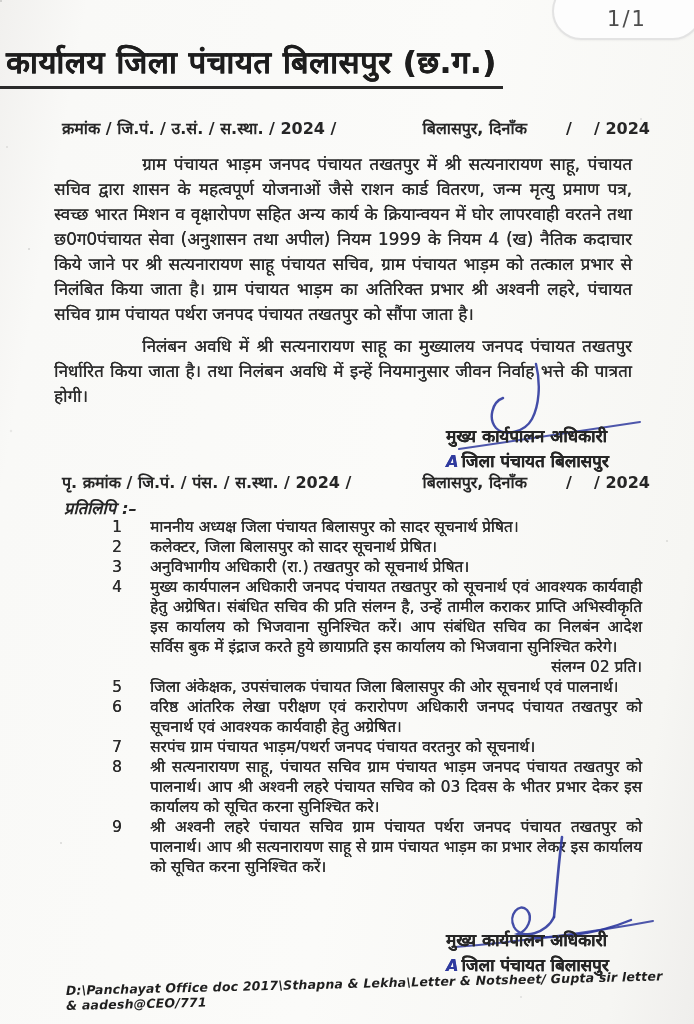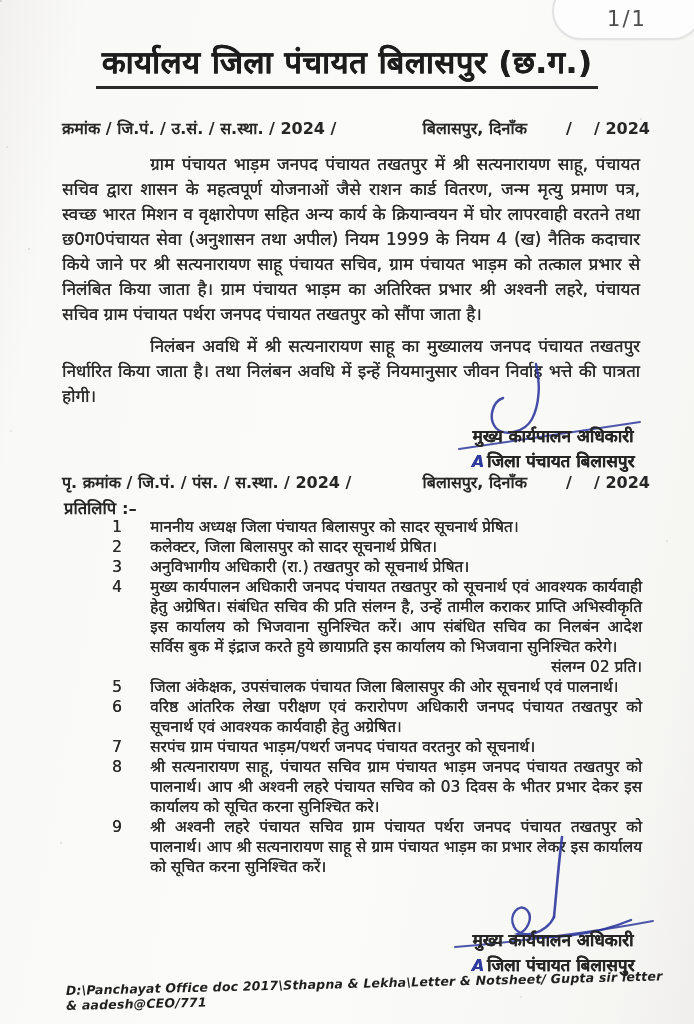--- a/index.html
+++ b/index.html
@@ -17,43 +17,43 @@
     10px 430px 1px rgba(140,140,140,.25), 666px 540px 0 rgba(150,150,150,.3),
     640px 118px 0 rgba(150,150,150,.3), 60px 842px 0 rgba(140,140,140,.3),
     520px 996px 0 rgba(150,150,150,.25), 200px 985px 0 rgba(160,160,160,.2);}
   .page-badge{
     position:absolute;top:-18px;right:-8px;width:150px;height:58px;
     background:#fdfdfd;border:2px solid #e3e3e3;border-radius:30px;
     box-shadow:0 1px 2px rgba(0,0,0,.04);
     display:flex;align-items:center;justify-content:center;padding-top:16px;box-sizing:border-box;
     color:#4d4d4d;font-size:21px;letter-spacing:2px;
   }
-  .title-wrap{position:absolute;top:40px;left:0;width:100%;text-align:center;}
+  .title-wrap{position:absolute;top:40px;left:0;width:100%;text-align:left;}
   .title{
     display:inline-block;font-size:31px;font-weight:700;color:#1d1d1d;
     letter-spacing:.5px;border-bottom:3px solid #2a2a2a;padding:0 6px 4px 6px;
     text-shadow:.3px 0 0 currentColor;
   }
   .adesh{position:absolute;top:97px;left:0;width:100%;text-align:center;
     font-size:16.5px;font-weight:700;color:#2a2a2a;}
   .refline{position:absolute;left:62px;right:40px;display:flex;justify-content:space-between;
     font-size:16px;font-weight:700;color:#262626;white-space:pre;}
   .refline .rt{padding-right:4px;}
-  .bodytext{position:absolute;top:152px;left:62px;width:578px;
+  .bodytext{position:absolute;top:152px;left:54px;width:578px;
     font-size:17px;line-height:25px;text-align:justify;color:#2b2b2b;
     text-shadow:.25px 0 0 currentColor;}
   .bodytext p{margin:0;text-indent:88px;}
   .bodytext p+p{margin-top:7px;}
   .order-note{margin-top:9px;margin-left:90px;font-weight:700;font-style:italic;
     font-size:17.5px;text-indent:0 !important;}
-  .sigblock{position:absolute;width:214px;text-align:center;font-size:17px;font-weight:700;
+  .sigblock{position:absolute;width:214px;font-size:17px;font-weight:700;
     line-height:25px;color:#262626;text-shadow:.25px 0 0 currentColor;}
   .sigblock .initial{color:#2f3a9e;font-style:italic;font-weight:700;font-size:16px;margin-right:3px;}
   .sig-svg{position:absolute;pointer-events:none;}
-  .pratilipi{position:absolute;top:496px;left:64px;font-size:16.5px;font-weight:700;color:#262626;}
+  .pratilipi{position:absolute;top:496px;left:64px;font-size:16.5px;font-weight:700;color:#262626;font-style:italic;}
   .copies{position:absolute;top:517px;left:112px;width:530px;font-size:15.5px;line-height:20px;
     color:#2b2b2b;text-shadow:.22px 0 0 currentColor;}
   .copy-row{display:flex;}
   .copy-row .no{flex:none;width:38px;}
   .copy-row .txt{flex:1;text-align:justify;}
   .attach-line{text-align:right;}
   .footer-path{position:absolute;top:983px;left:66px;width:600px;
     font-size:12.5px;font-weight:700;font-style:italic;color:#1f1f1f;
     transform:rotate(-1.4deg);transform-origin:left center;letter-spacing:.2px;}
 </style>

